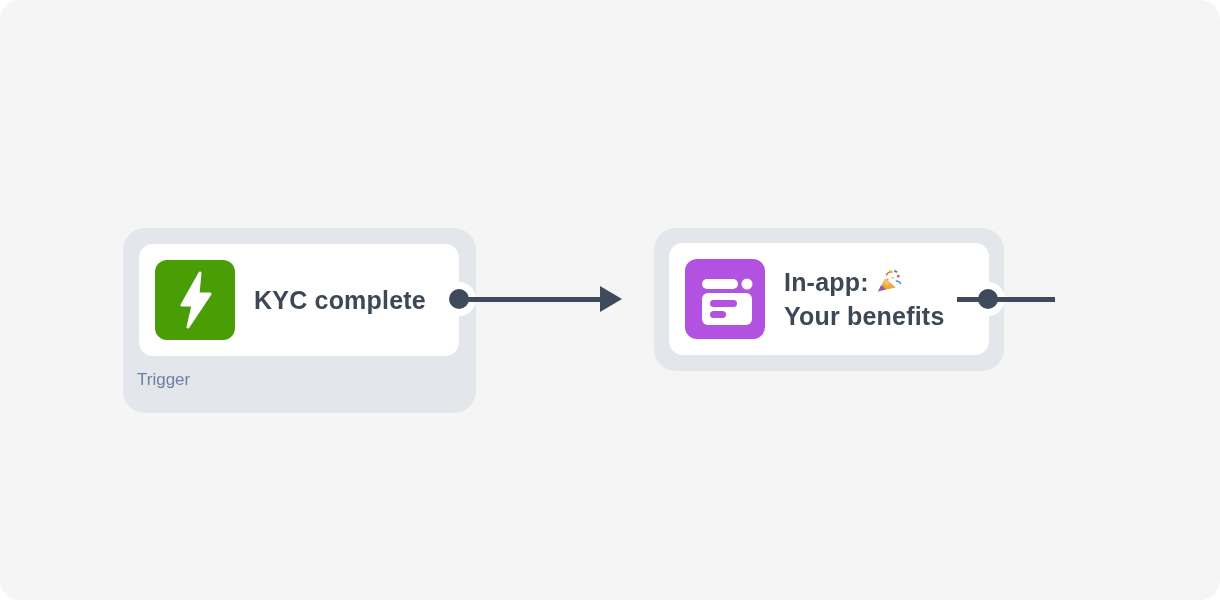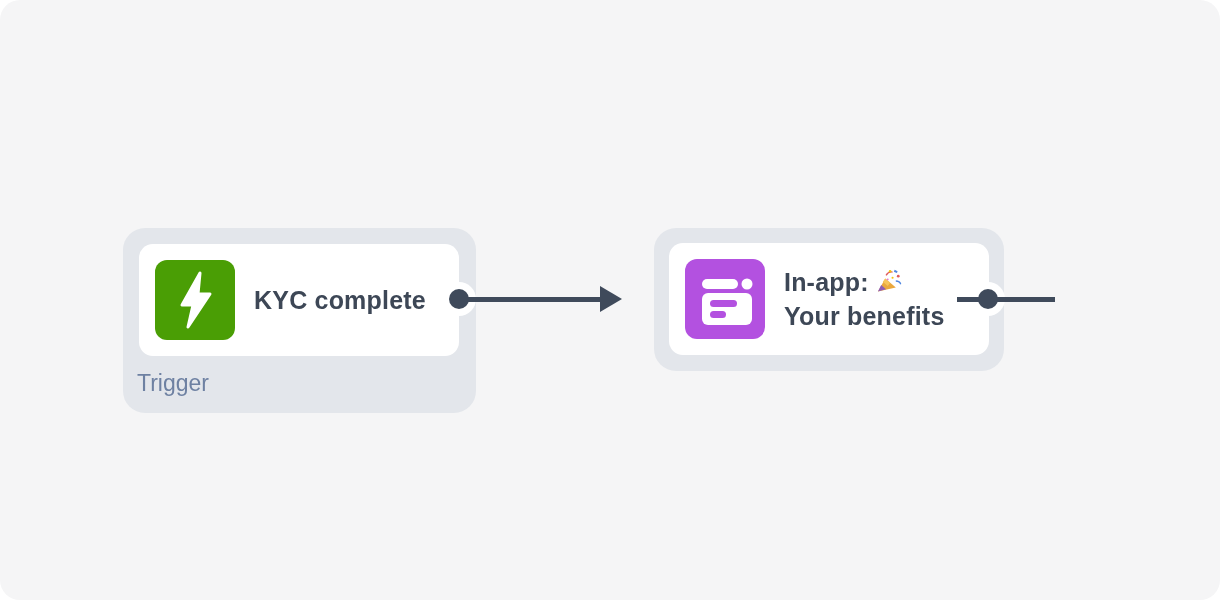--- a/index.html
+++ b/index.html
@@ -41,21 +41,21 @@
     font-size: 25px;
     font-weight: 700;
     color: #3d4756;
     line-height: 31px;
     letter-spacing: 0.2px;
   }
   .type-label {
     position: absolute;
     left: 14px;
     top: 142px;
-    font-size: 23px;
+    font-size: 17px;
     font-weight: 400;
     color: #6e81a2;
   }
   .notch {
     position: absolute;
     width: 34px;
     height: 34px;
     border-radius: 50%;
     background: #ffffff;
   }

